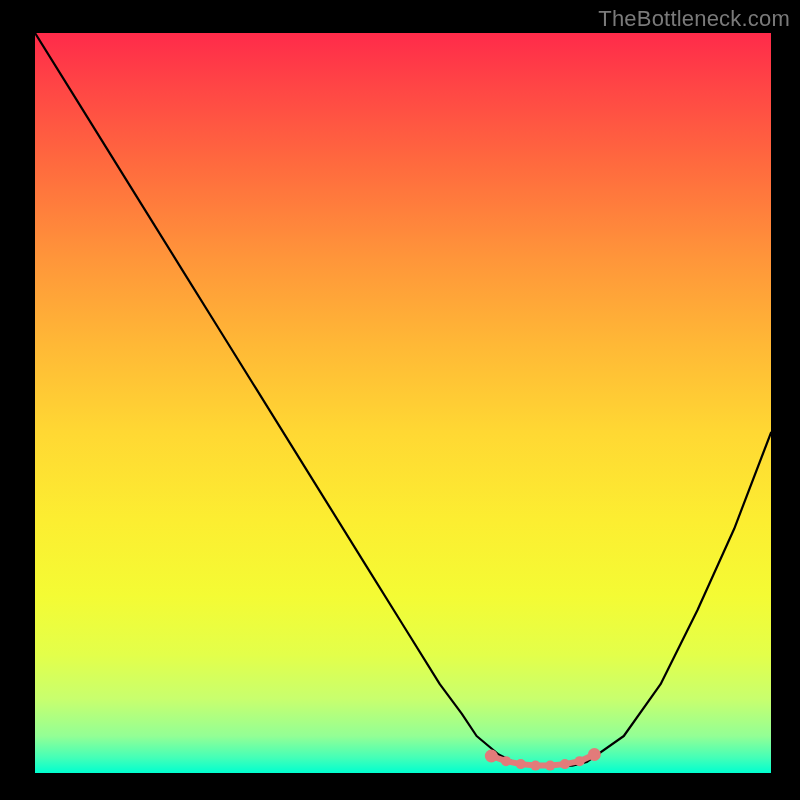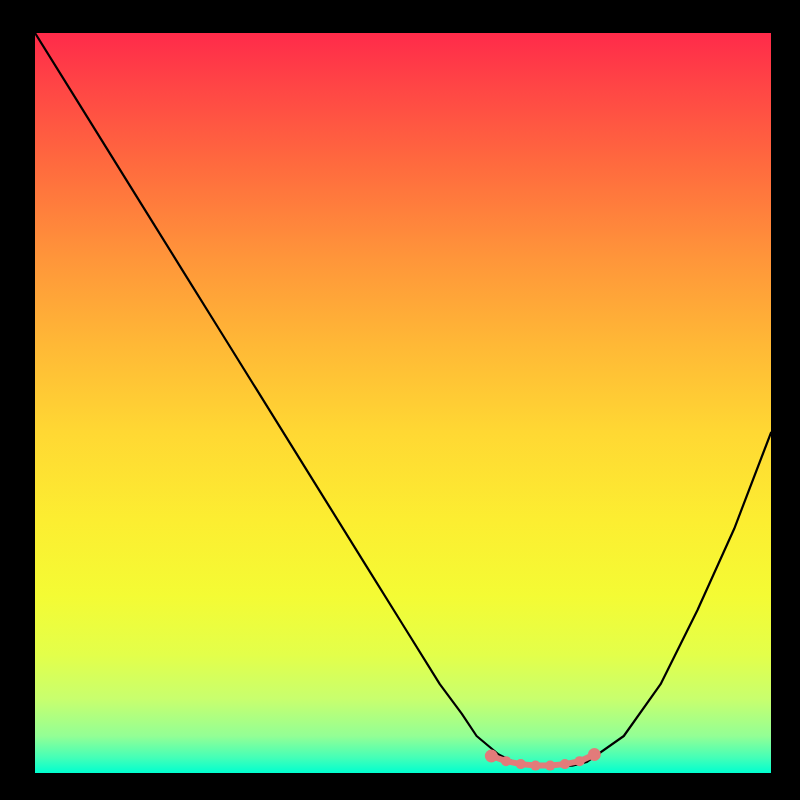--- a/index.html
+++ b/index.html
@@ -72,13 +72,14 @@
           <circle cx="471.04" cy="728.16" r="5" fill="#e27b7a"></circle>
           <circle cx="485.76" cy="731.12" r="5" fill="#e27b7a"></circle>
           <circle cx="500.48" cy="732.60" r="5" fill="#e27b7a"></circle>
           <circle cx="515.20" cy="732.60" r="5" fill="#e27b7a"></circle>
           <circle cx="529.92" cy="731.12" r="5" fill="#e27b7a"></circle>
           <circle cx="544.64" cy="728.16" r="5" fill="#e27b7a"></circle>
           <circle cx="559.36" cy="721.50" r="6.5" fill="#e27b7a"></circle>
         </g>
     </svg>
   </div>
+  <div class="attrib">TheBottleneck.com</div>
 </div>
 
 </body></html>

